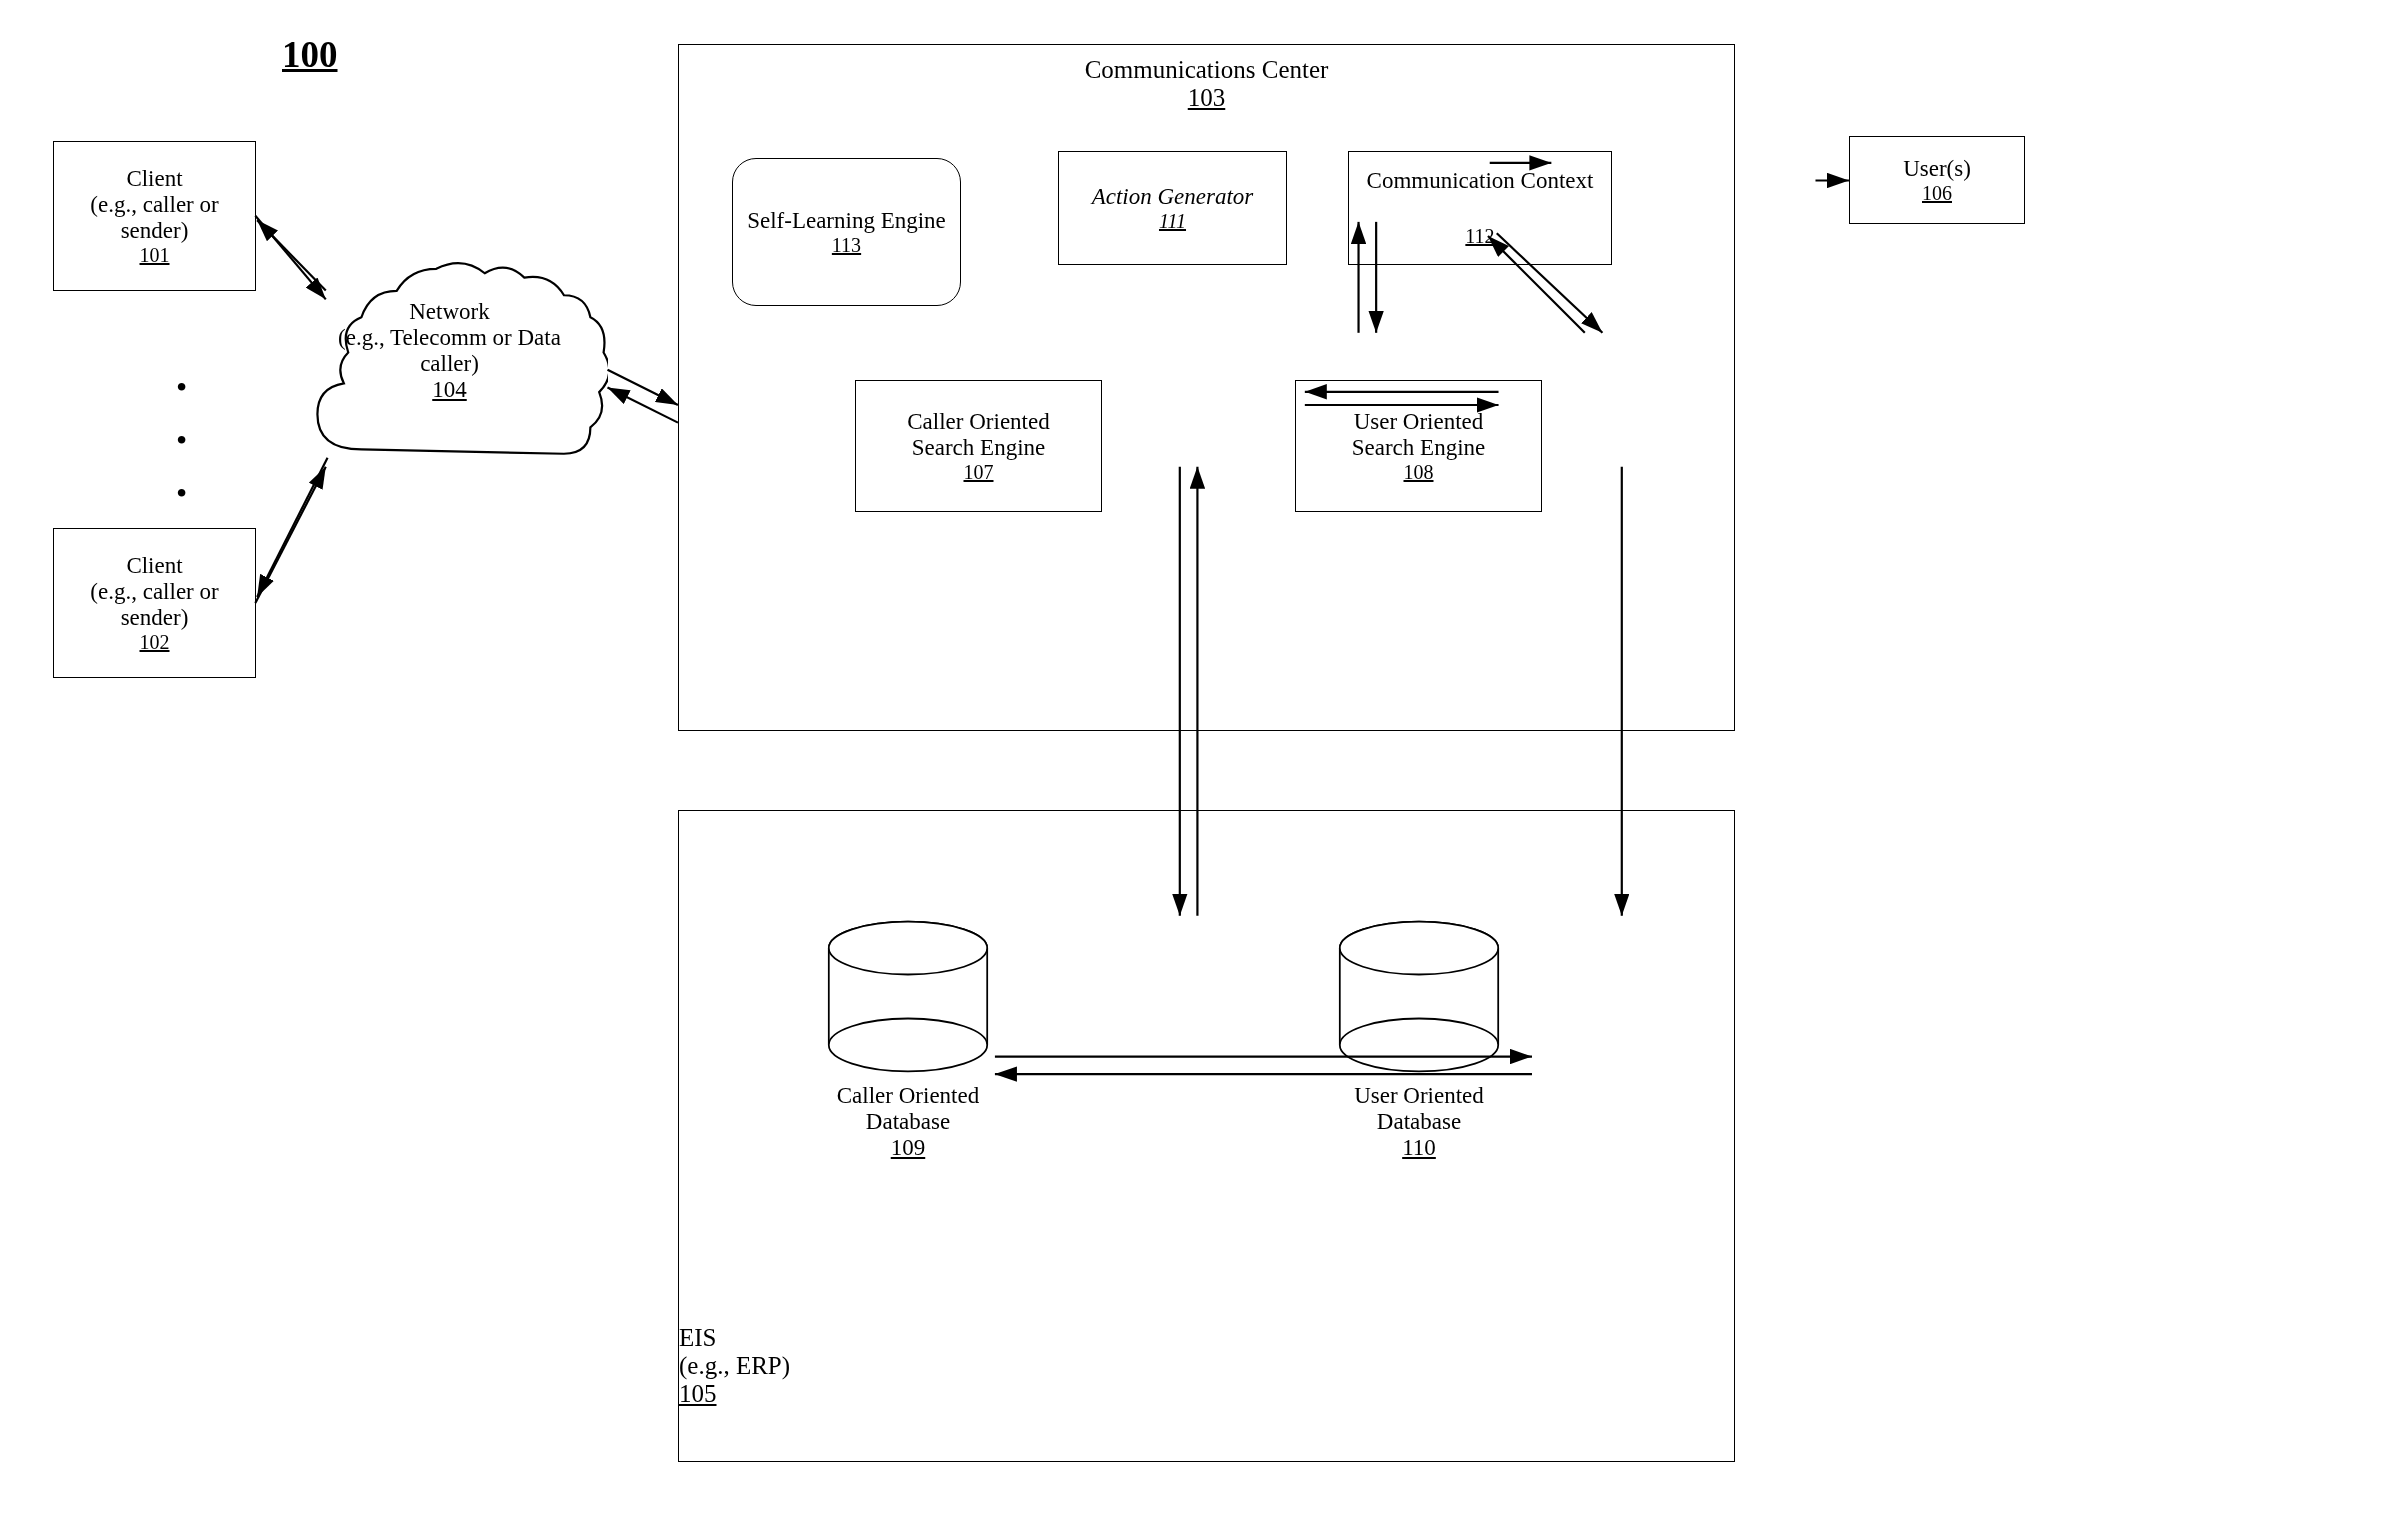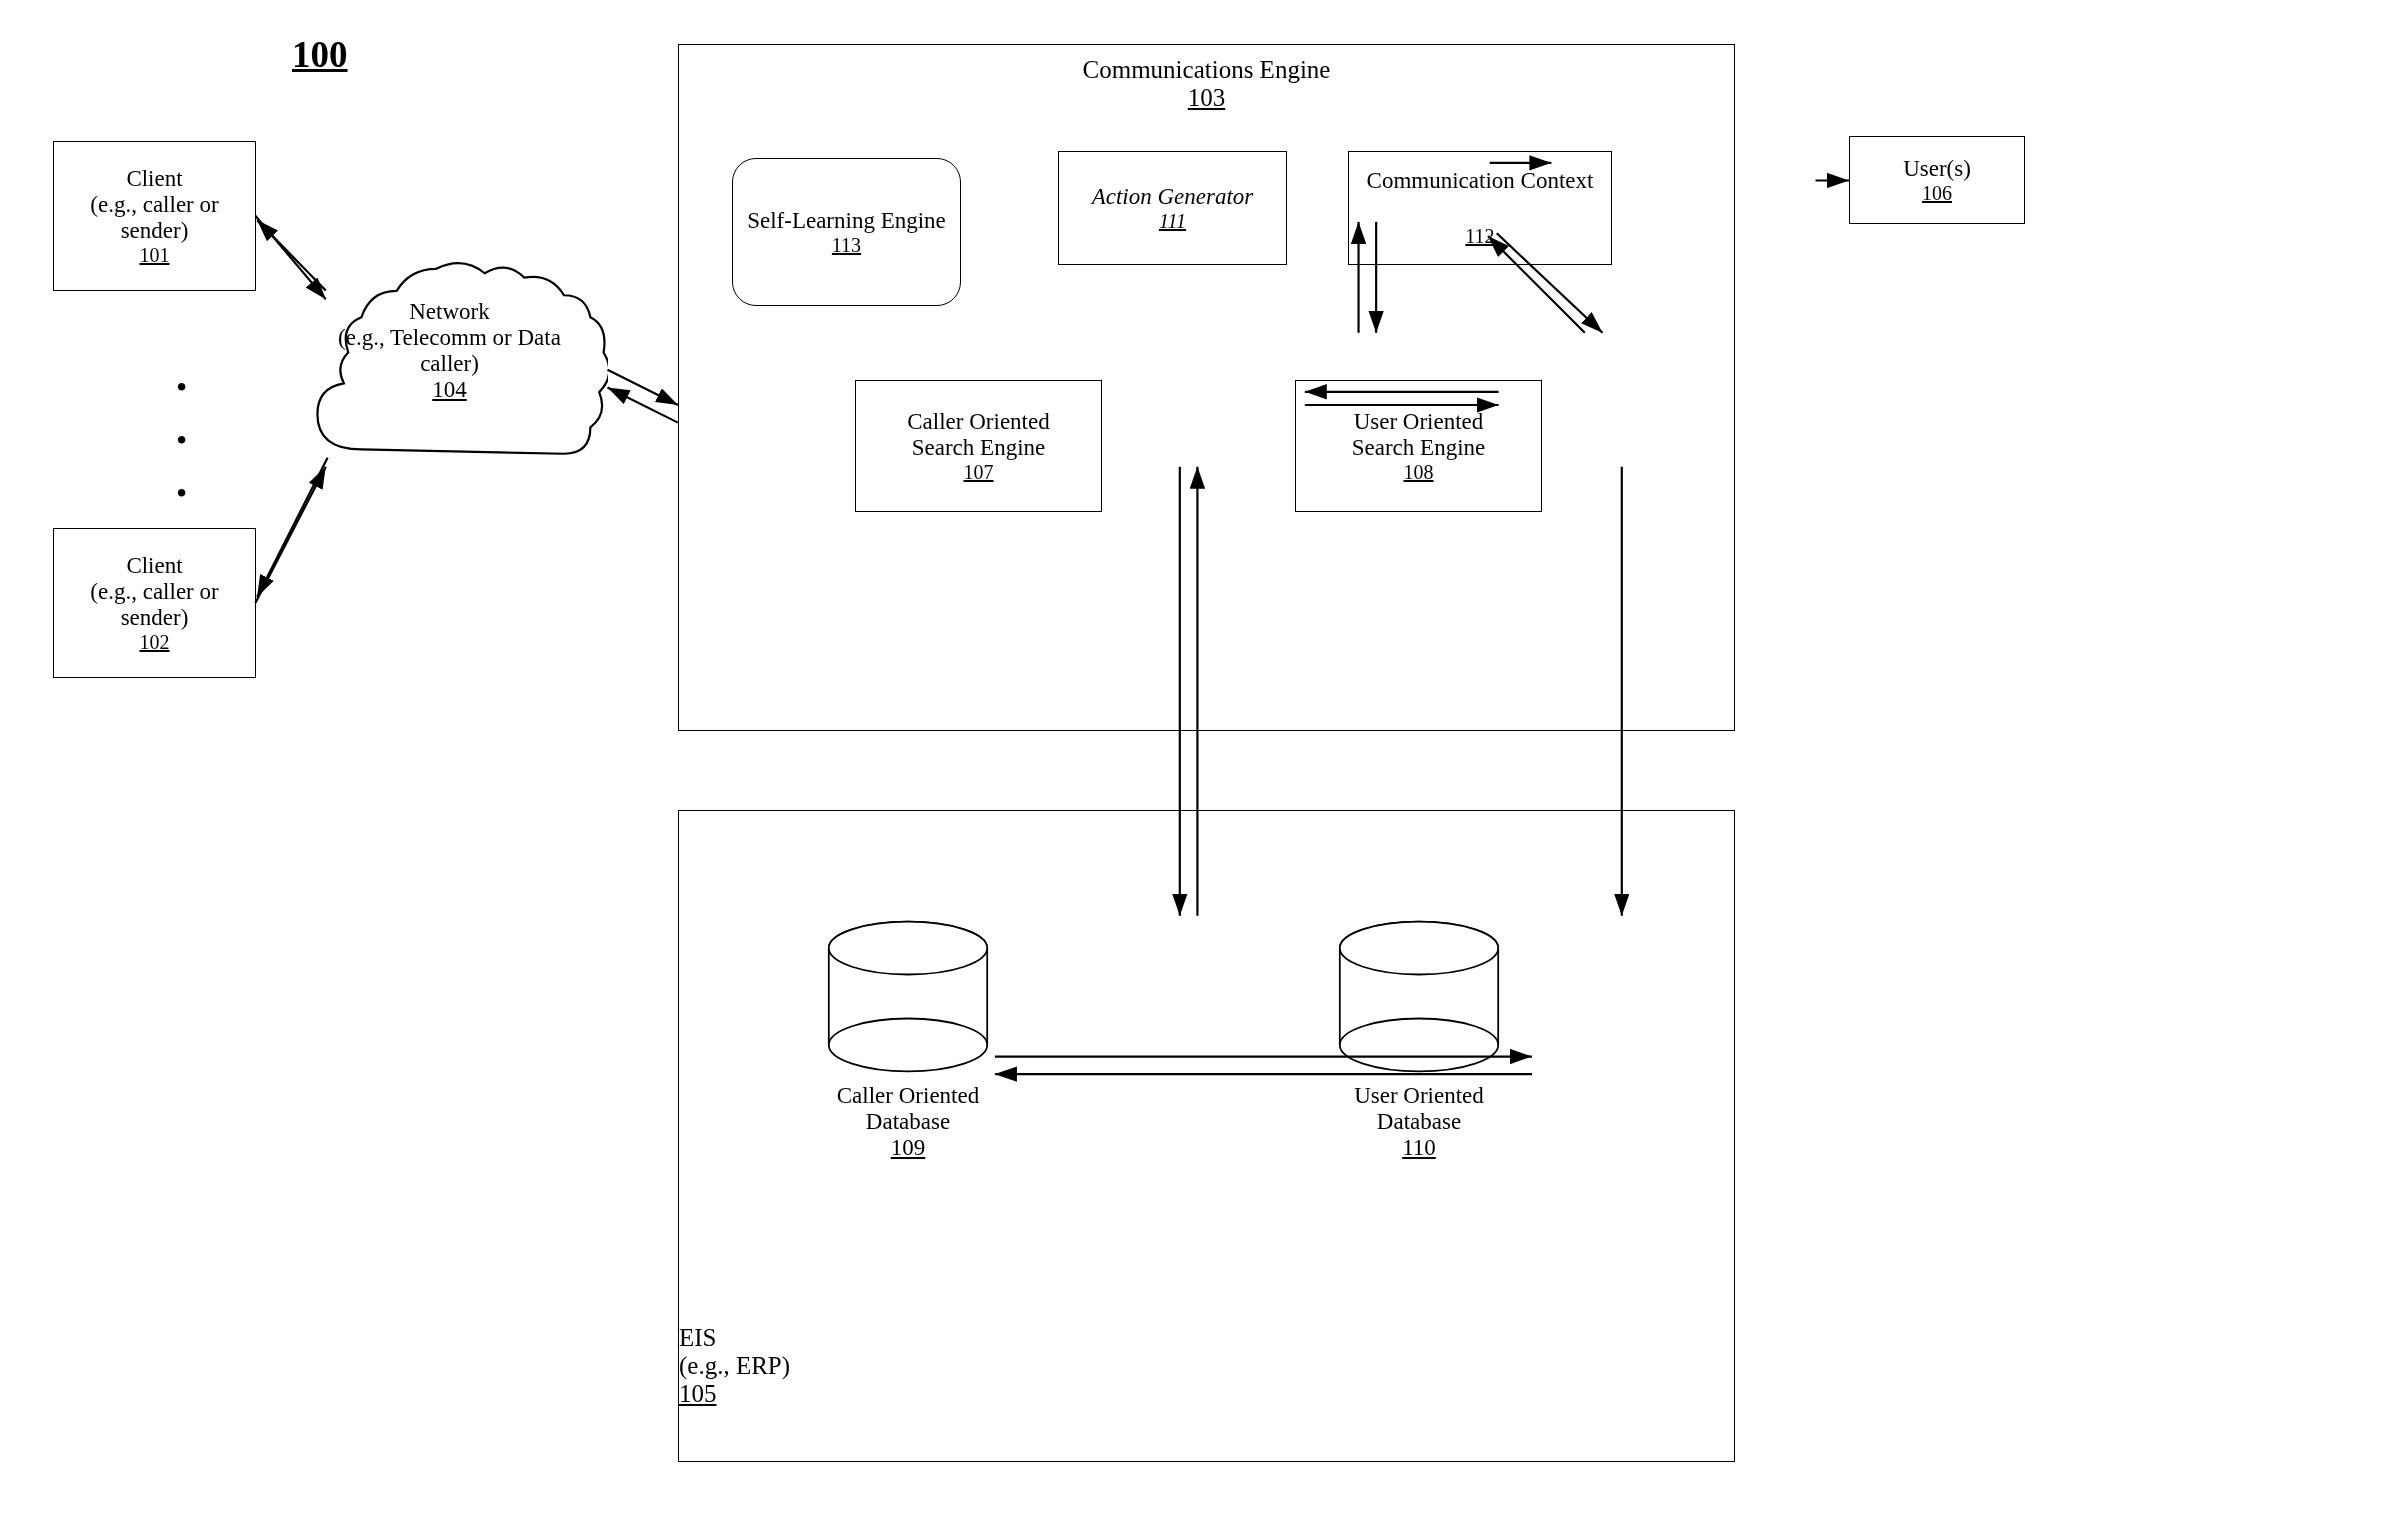--- a/index.html
+++ b/index.html
@@ -16,21 +16,21 @@
       position: absolute;
       top: 0; left: 0;
       width: 2401px;
       height: 1517px;
     }
 
     
     .main-title {
       position: absolute;
       top: 33px;
-      left: 292px;
+      left: 282px;
       font-size: 37px;
       font-weight: bold;
       text-decoration: underline;
     }
 
     
     .box {
       position: absolute;
       border: 1.8px solid #000;
       background: #fff;
@@ -117,21 +117,21 @@
     <div style="position:absolute; top:70px; left:35px; text-align:center; width:247px; font-size:23px;">
       <div>Network</div>
       <div>(e.g., Telecomm or Data</div>
       <div>caller)</div>
       <div style="text-decoration:underline;">104</div>
     </div>
   </div>
 
   <div class="outer-box" style="left:678px; top:44px; width:1057px; height:687px;">
     <div style="text-align:center; margin-top:10.6px; font-size:25px;">
-      <div>Communications Engine</div>
+      <div>Communications Center</div>
       <div style="text-decoration:underline;">103</div>
     </div>
 
     <div class="box" style="position:absolute; left:53px; top:113px; width:229px; height:148px;border-radius:24px;">
       <span>Self-Learning Engine</span>
       <span class="ref">113</span>
     </div>
 
     <div class="box" style="position:absolute; left:379px; top:106px; width:229px; height:114px;font-style:italic;">
       <span>Action Generator</span>

